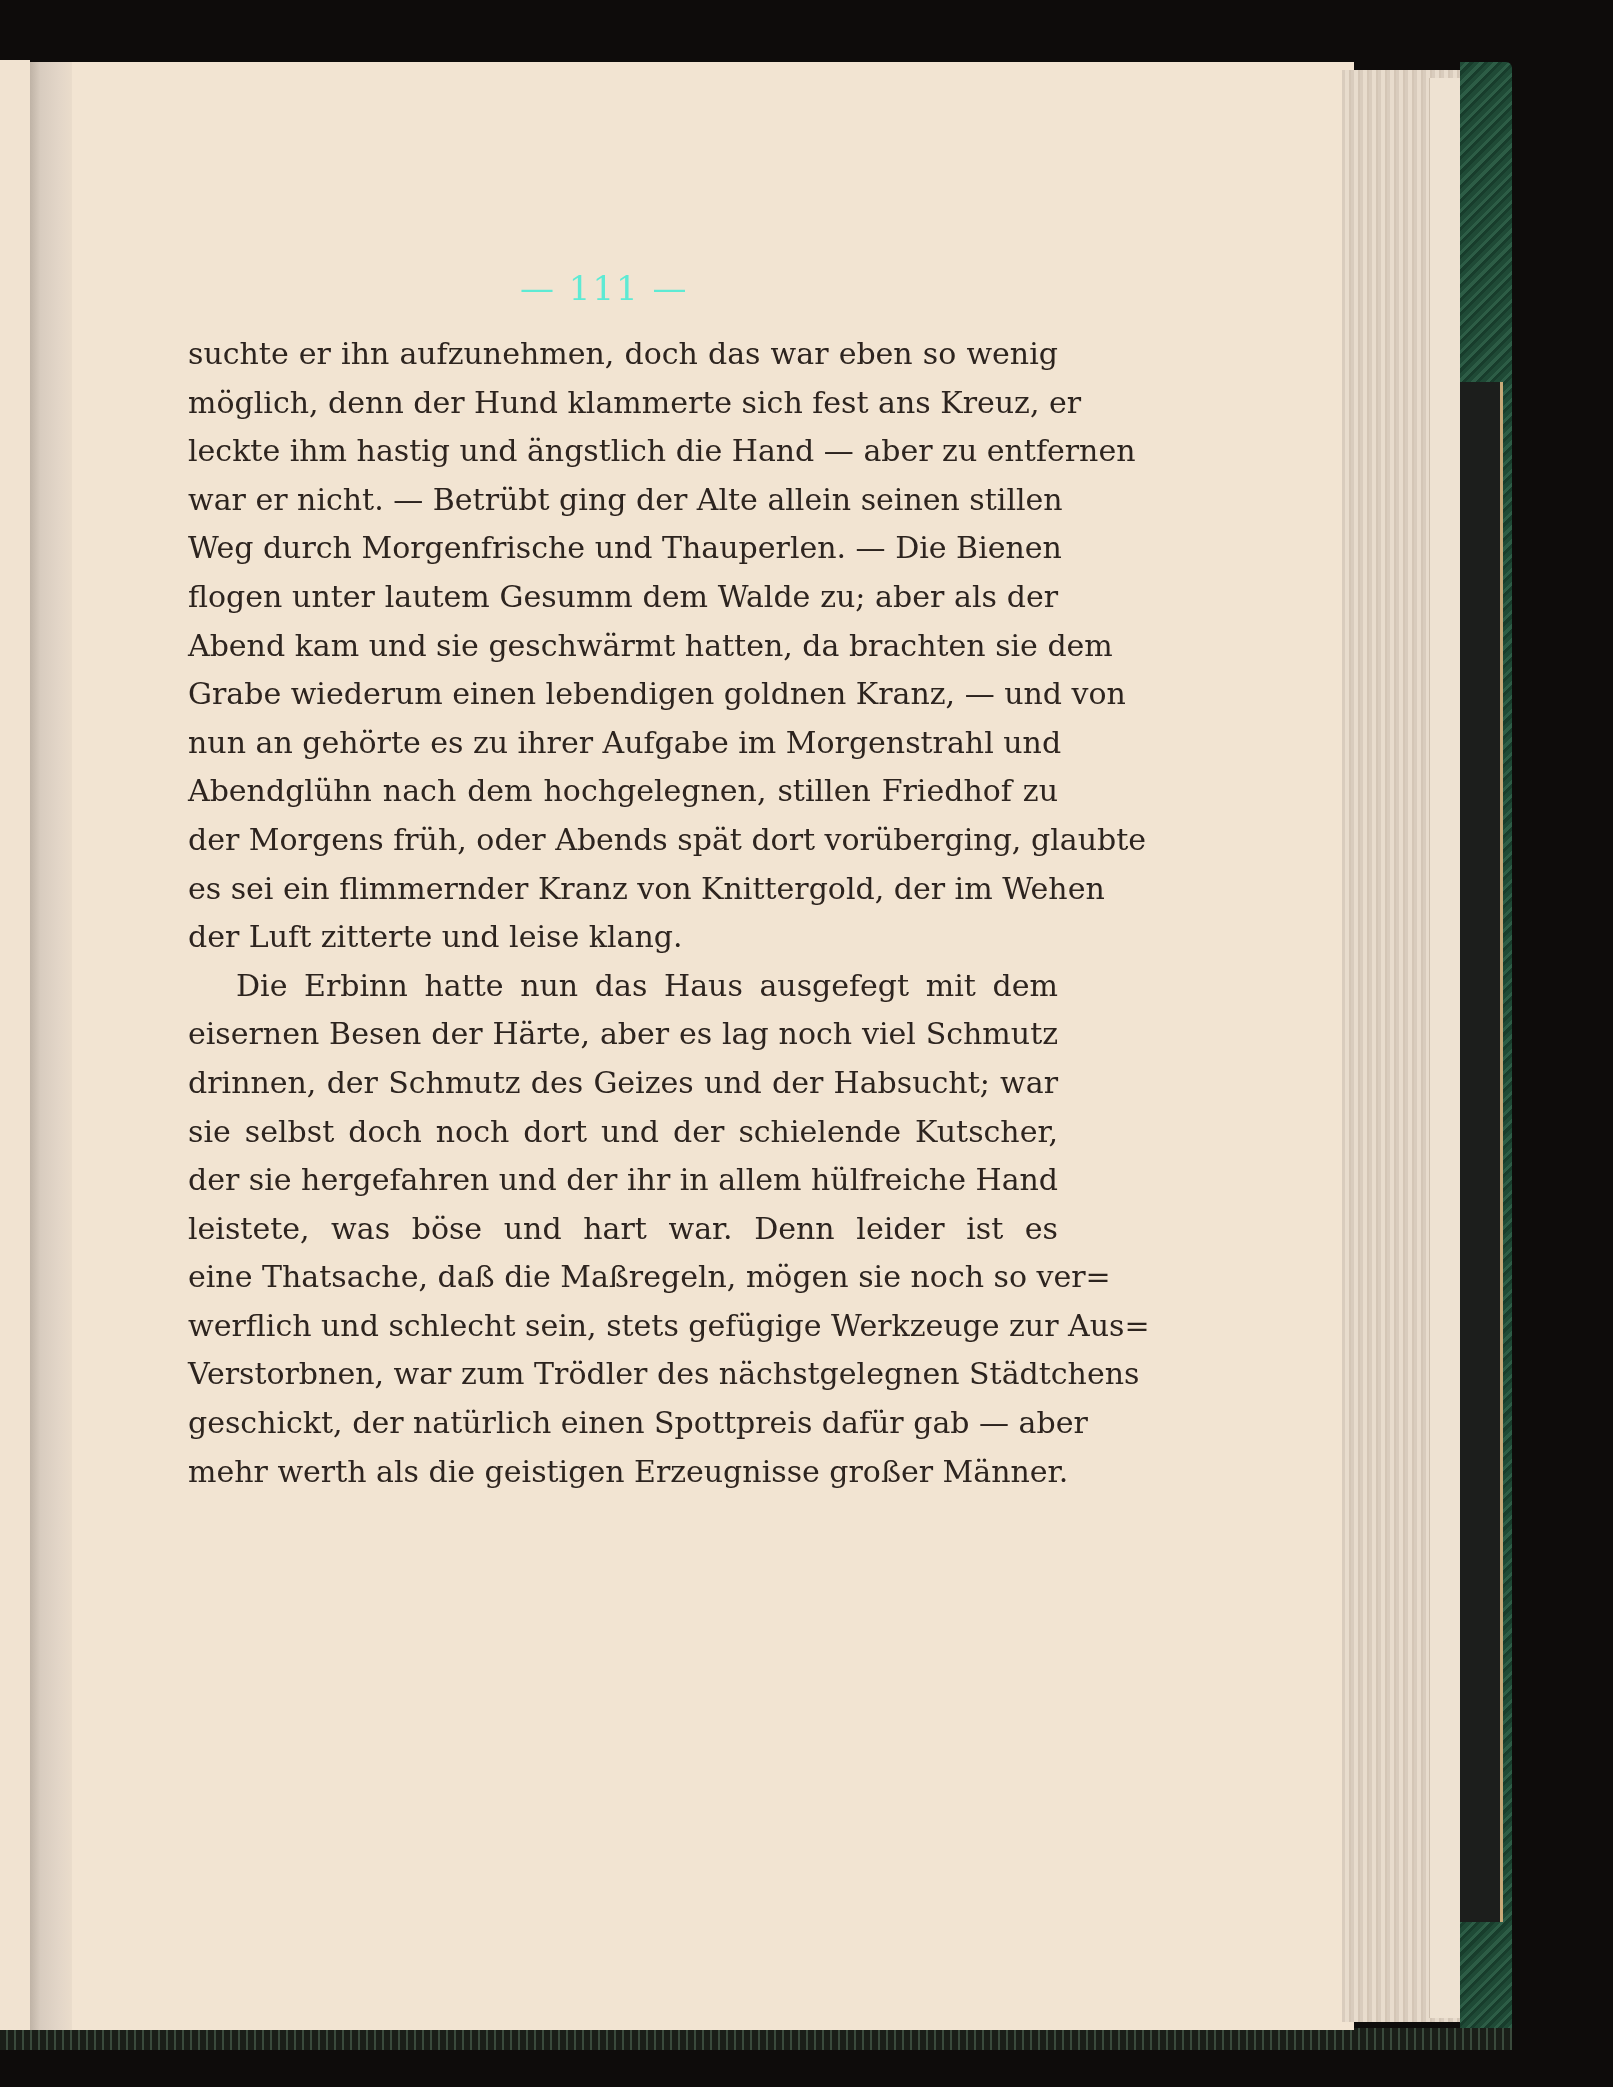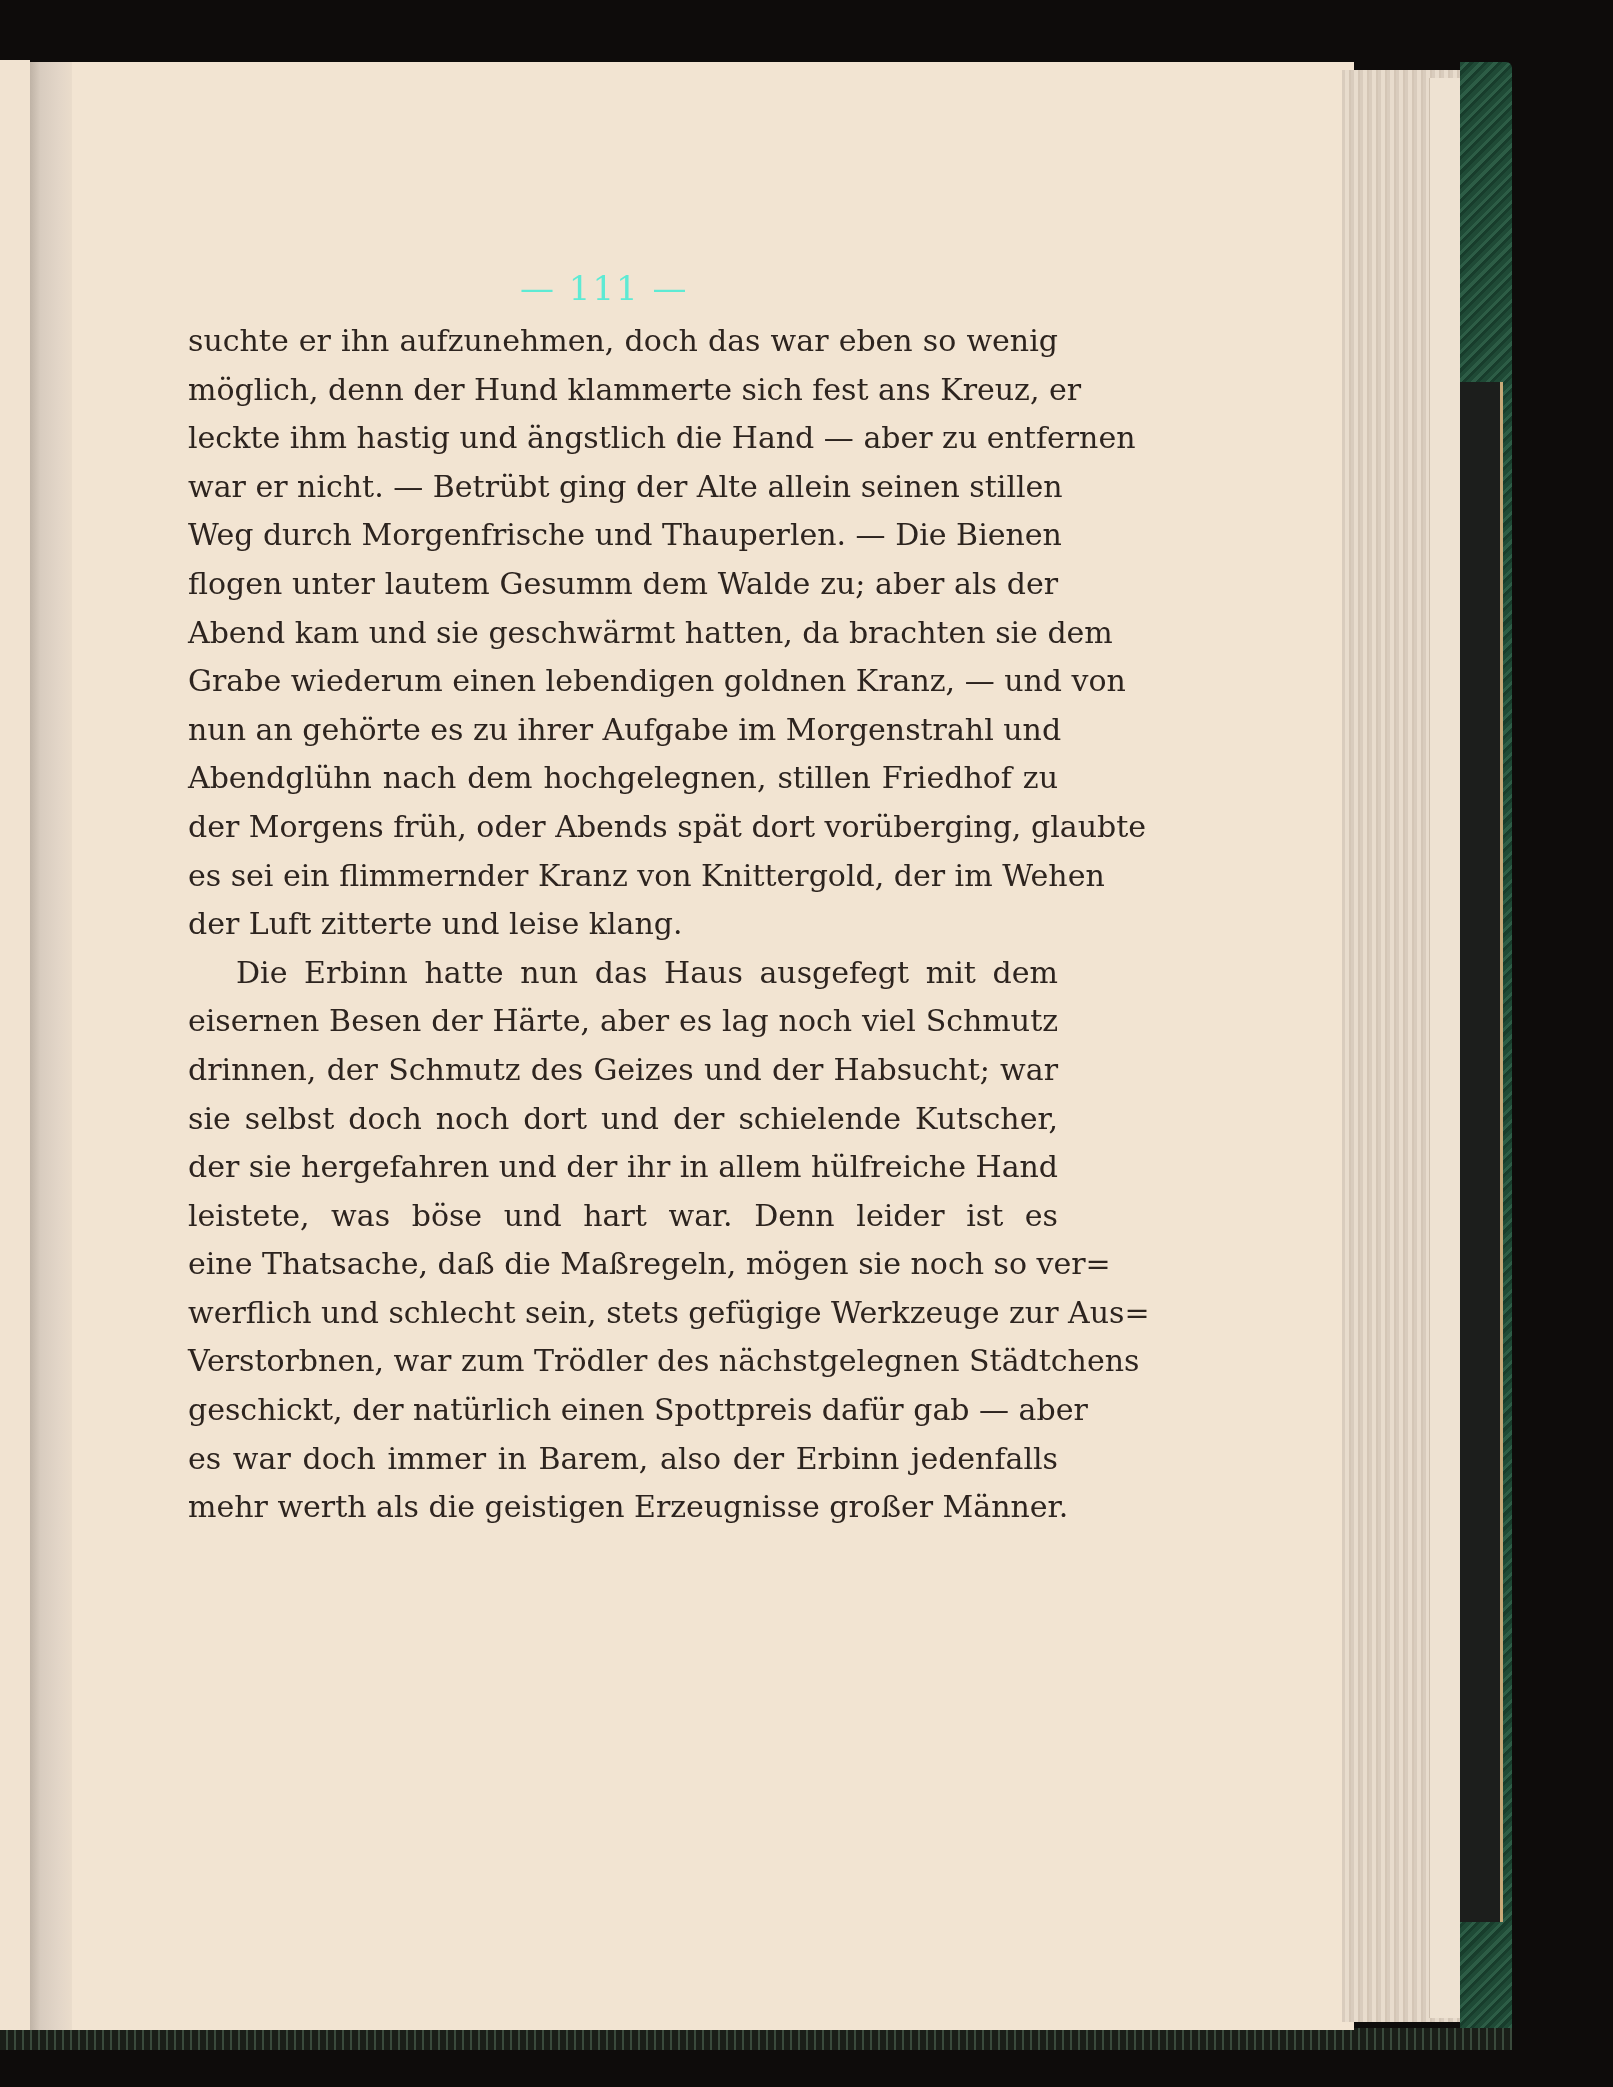--- a/index.html
+++ b/index.html
@@ -41,21 +41,21 @@
   .page-stack .last-leaf {
     position:absolute; right:0; top:8px; width:30px; height:1940px;
     background:#eee2d2; border-left:1px solid #cdbfae;
   }
   .page-number {
     position:absolute; left:520px; top:268px;
     font-family:"DejaVu Serif", serif; font-size:34px; color:#5eead4;
     letter-spacing:2px;
   }
   .text-block {
-    position:absolute; left:188px; top:317px; width:870px;
+    position:absolute; left:188px; top:330px; width:870px;
     font-family:"DejaVu Serif", serif; font-size:30px; line-height:48.6px;
     color:#2d241f;
     text-align:justify;
   }
   .line { display:block; white-space:nowrap; text-align:justify; text-align-last:justify; }
   .line.last { text-align-last:left; }
   .indent { padding-left:48px; }
   .para-gap { }
 </style>
 </head>
@@ -96,16 +96,15 @@
     <span class="line indent">Die Erbinn hatte nun das Haus ausgefegt mit dem</span>
     <span class="line">eisernen Besen der Härte, aber es lag noch viel Schmutz</span>
     <span class="line">drinnen, der Schmutz des Geizes und der Habsucht; war</span>
     <span class="line">sie selbst doch noch dort und der schielende Kutscher,</span>
     <span class="line">der sie hergefahren und der ihr in allem hülfreiche Hand</span>
     <span class="line">leistete, was böse und hart war. Denn leider ist es</span>
     <span class="line">eine Thatsache, daß die Maßregeln, mögen sie noch so ver=</span>
     <span class="line">werflich und schlecht sein, stets gefügige Werkzeuge zur Aus=</span>
     <span class="line">Verstorbnen, war zum Trödler des nächstgelegnen Städtchens</span>
     <span class="line">geschickt, der natürlich einen Spottpreis dafür gab — aber</span>
-    <span class="line">es war doch immer in Barem, also der Erbinn jedenfalls</span>
     <span class="line last">mehr werth als die geistigen Erzeugnisse großer Männer.</span>
   </div>
 </div>
 
 </body></html>

